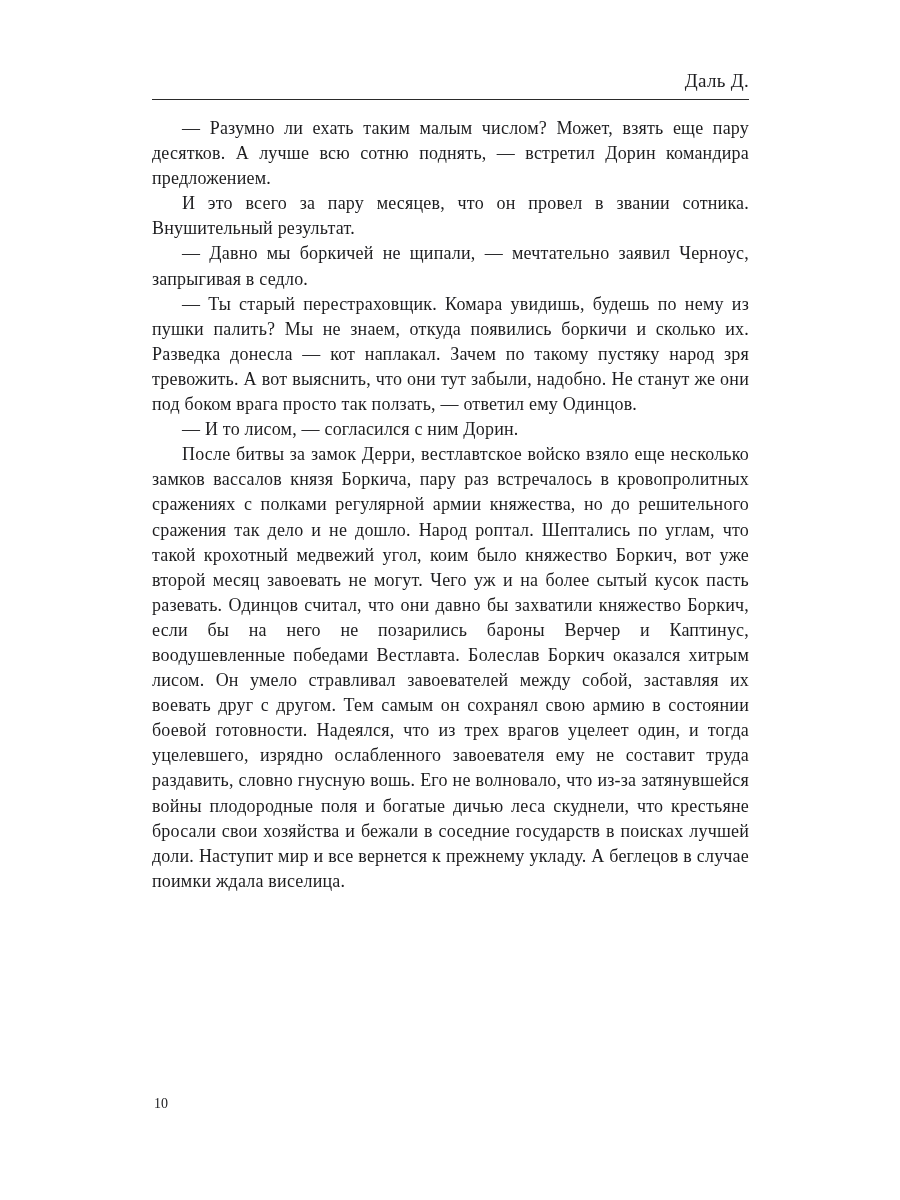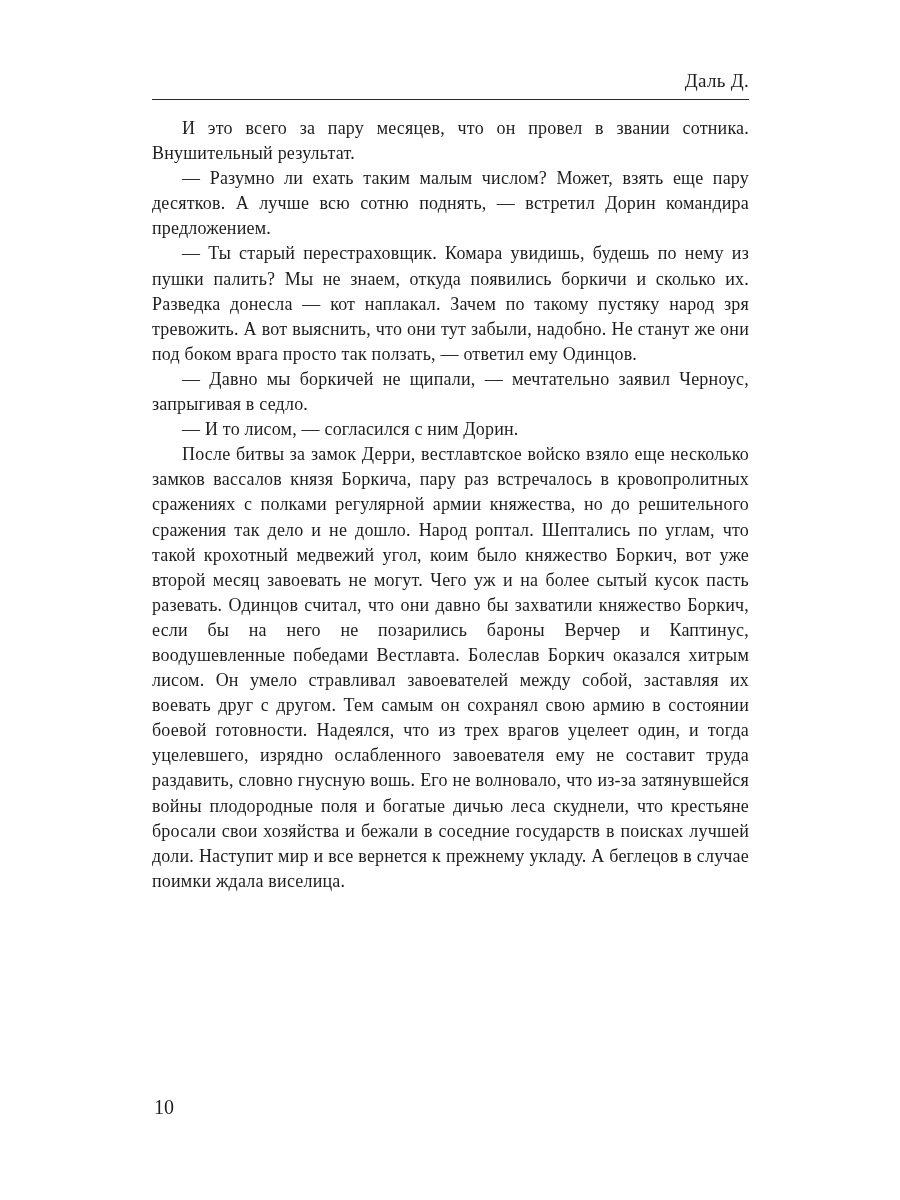--- a/index.html
+++ b/index.html
@@ -42,34 +42,34 @@
     letter-spacing: 0.2px;
   }
   .text-body p.para {
     margin: 0;
     text-indent: 30px;
   }
   .page-number {
     position: absolute;
     left: 154px;
     top: 1096px;
-    font-size: 20px;
+    font-size: 14px;
     color: #1d1d1f;
   }
 </style>
 </head>
 <body>
 
 <div class="page">
   <div class="content">
     <div class="running-head">Даль Д.</div>
     <hr class="head-rule">
     <div class="text-body">
+        <p class="para">— Разумно ли ехать таким малым числом? Может, взять еще пару десятков. А лучше всю сотню поднять, — встретил Дорин командира предложением.</p>
         <p class="para">И это всего за пару месяцев, что он провел в звании сотника. Внушительный результат.</p>
-        <p class="para">— Разумно ли ехать таким малым числом? Может, взять еще пару десятков. А лучше всю сотню поднять, — встретил Дорин командира предложением.</p>
+        <p class="para">— Давно мы боркичей не щипали, — мечтательно заявил Черноус, запрыгивая в седло.</p>
         <p class="para">— Ты старый перестраховщик. Комара увидишь, будешь по нему из пушки палить? Мы не знаем, откуда появились боркичи и сколько их. Разведка донесла — кот наплакал. Зачем по такому пустяку народ зря тревожить. А вот выяснить, что они тут забыли, надобно. Не станут же они под боком врага просто так ползать, — ответил ему Одинцов.</p>
-        <p class="para">— Давно мы боркичей не щипали, — мечтательно заявил Черноус, запрыгивая в седло.</p>
         <p class="para">— И то лисом, — согласился с ним Дорин.</p>
         <p class="para">После битвы за замок Дерри, вестлавтское войско взяло еще несколько замков вассалов князя Боркича, пару раз встречалось в кровопролитных сражениях с полками регулярной армии княжества, но до решительного сражения так дело и не дошло. Народ роптал. Шептались по углам, что такой крохотный медвежий угол, коим было княжество Боркич, вот уже второй месяц завоевать не могут. Чего уж и на более сытый кусок пасть разевать. Одинцов считал, что они давно бы захватили княжество Боркич, если бы на него не позарились бароны Верчер и Каптинус, воодушевленные победами Вестлавта. Болеслав Боркич оказался хитрым лисом. Он умело стравливал завоевателей между собой, заставляя их воевать друг с другом. Тем самым он сохранял свою армию в состоянии боевой готовности. Надеялся, что из трех врагов уцелеет один, и тогда уцелевшего, изрядно ослабленного завоевателя ему не составит труда раздавить, словно гнусную вошь. Его не волновало, что из-за затянувшейся войны плодородные поля и богатые дичью леса скуднели, что крестьяне бросали свои хозяйства и бежали в соседние государств в поисках лучшей доли. Наступит мир и все вернется к прежнему укладу. А беглецов в случае поимки ждала виселица.</p>
       </div>
   </div>
   <div class="page-number">10</div>
 </div>
 
 </body></html>

